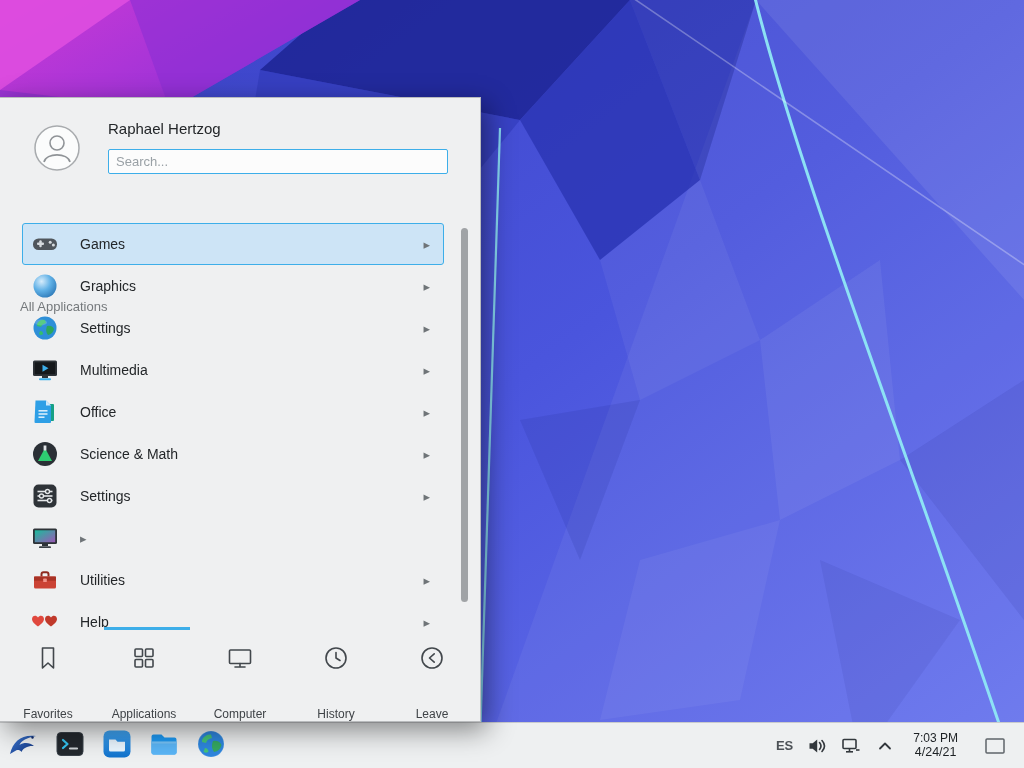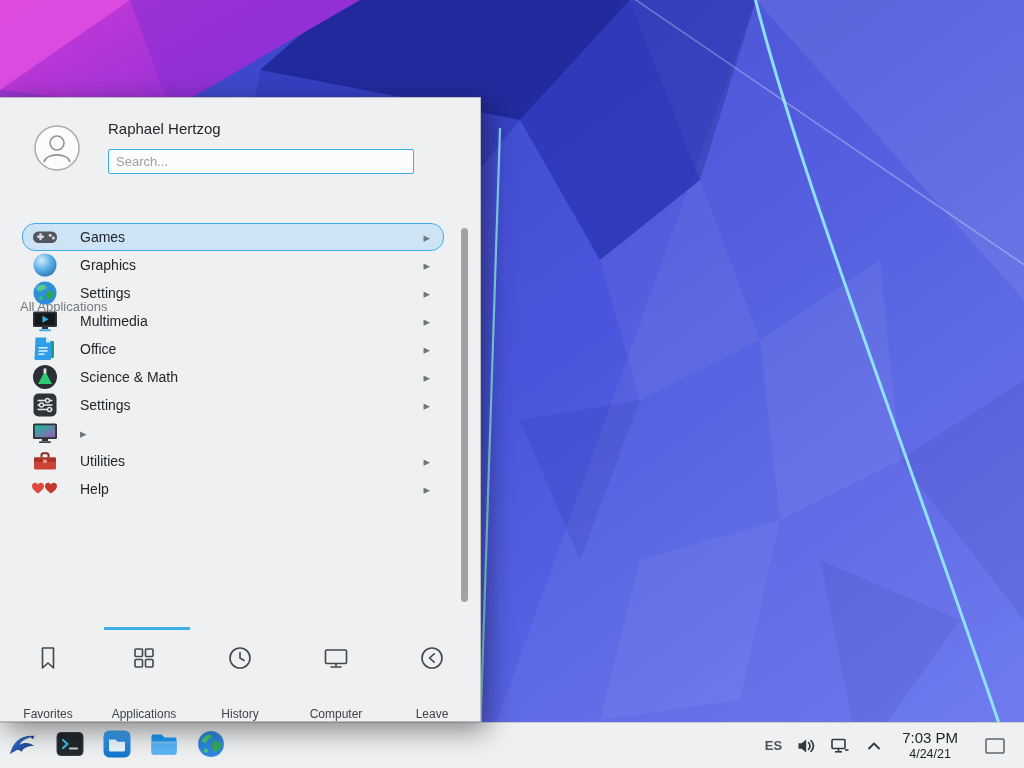--- a/index.html
+++ b/index.html
@@ -6,30 +6,30 @@
     font-family:"Liberation Sans", sans-serif;background:#3a41c4;}
   .desktop{position:absolute;inset:0;width:1024px;height:768px;}
   .wallpaper{position:absolute;left:0;top:0;width:1024px;height:768px;}
 
   
   .launcher{position:absolute;left:0;top:97px;width:481px;height:625px;
     background:#eff0f1;border:1px solid #b9bbbd;border-left:none;box-sizing:border-box;
     box-shadow:6px 8px 26px rgba(0,0,0,0.45);z-index:5;}
   .avatar{position:absolute;left:34px;top:27px;width:46px;height:46px;cursor:pointer;}
   .user-name{position:absolute;left:108px;top:22px;font-size:15px;color:#232629;}
-  .search{position:absolute;left:108px;top:51px;width:306px;height:25px;box-sizing:border-box;
+  .search{position:absolute;left:108px;top:51px;width:340px;height:25px;box-sizing:border-box;
     border:1px solid #3daee9;border-radius:2px;background:#fcfcfc;padding:4px 7px;
     font-size:13px;color:#4c1d95;outline:none;font-family:"Liberation Sans",sans-serif;}
   .search::placeholder{color:#9aa1a6;}
   .section-label{position:absolute;left:20px;top:201px;font-size:13px;color:#75797c;}
 
   .cat-list{position:absolute;left:0;top:125px;width:458px;height:404px;overflow:hidden;
     padding-left:22px;box-sizing:border-box;}
-  .cat-row{height:28px;display:flex;align-items:center;width:422px;box-sizing:border-box;
-    border:1px solid transparent;border-radius:13px;padding:0 10px 0 8px;cursor:pointer;}
+  .cat-row{height:42px;display:flex;align-items:center;width:422px;box-sizing:border-box;
+    border:1px solid transparent;border-radius:3px;padding:0 10px 0 8px;cursor:pointer;}
   .cat-row.selected{background:#cde4f6;border-color:#3daee9;}
   .cat-icon{width:28px;height:28px;margin-right:21px;flex:0 0 auto;display:flex;}
   .cat-icon svg{width:28px;height:28px;}
   .cat-label{flex:1;font-size:14px;color:#232629;}
   .cat-arrow{color:#6f7478;font-size:13px;margin-right:3px;}
 
   .scrollbar{position:absolute;right:12px;top:130px;width:7px;height:374px;cursor:pointer;}
   .scroll-thumb{width:7px;height:100%;background:#a0a3a6;border-radius:3.5px;}
 
   .tab-indicator{position:absolute;left:104px;top:529px;width:86px;height:3px;background:#3daee9;}
@@ -45,21 +45,21 @@
     border-top:1px solid #c9cbcd;box-sizing:border-box;display:flex;align-items:center;z-index:4;}
   .panel-left{display:flex;align-items:center;gap:13px;padding-left:6px;}
   .panel-btn{width:34px;height:34px;display:flex;align-items:center;justify-content:center;cursor:pointer;}
   .panel-btn svg{width:32px;height:32px;}
   .panel-spacer{flex:1;}
   .tray{display:flex;align-items:center;gap:14px;padding-right:16px;}
   .kbd-layout{font-size:13px;font-weight:bold;color:#4c5156;cursor:pointer;}
   .tray-icon{width:20px;height:20px;display:flex;cursor:pointer;}
   .tray-icon svg{width:20px;height:20px;}
   .clock{text-align:center;line-height:1.18;color:#1d2124;cursor:pointer;padding:0 4px;}
-  .clock .time{font-size:15px;}
+  .clock .time{font-size:12px;}
   .clock .date{font-size:12.5px;}
   .show-desktop{width:26px;height:34px;display:flex;align-items:center;justify-content:center;
     margin-left:6px;cursor:pointer;}
 </style>
 </head>
 <body>
 
 <div class="desktop">
 
   <svg class="wallpaper" viewBox="0 0 1024 768" preserveAspectRatio="none">
@@ -278,33 +278,33 @@
             <rect x="5" y="5" width="7.5" height="7.5" rx="1"></rect>
             <rect x="15.5" y="5" width="7.5" height="7.5" rx="1"></rect>
             <rect x="5" y="15.5" width="7.5" height="7.5" rx="1"></rect>
             <rect x="15.5" y="15.5" width="7.5" height="7.5" rx="1"></rect>
           </svg></span>
         <span class="tab-label">Applications</span>
       </div>
       <div class="tab">
         <span>
           <svg viewBox="0 0 28 28">
-            <circle cx="14" cy="14" r="10"></circle>
-            <path d="M14,8.5 V14 L18,16.5"></path>
-          </svg></span>
-        <span class="tab-label">History</span>
-      </div>
-      <div class="tab">
-        <span>
-          <svg viewBox="0 0 28 28">
             <rect x="3.5" y="6" width="21" height="13.5" rx="1"></rect>
             <line x1="14" y1="19.5" x2="14" y2="22.5"></line>
             <line x1="9" y1="23" x2="19" y2="23"></line>
           </svg></span>
         <span class="tab-label">Computer</span>
+      </div>
+      <div class="tab">
+        <span>
+          <svg viewBox="0 0 28 28">
+            <circle cx="14" cy="14" r="10"></circle>
+            <path d="M14,8.5 V14 L18,16.5"></path>
+          </svg></span>
+        <span class="tab-label">History</span>
       </div>
       <div class="tab">
         <span>
           <svg viewBox="0 0 28 28">
             <circle cx="14" cy="14" r="10"></circle>
             <path d="M16.2,9.8 L11.5,14 L16.2,18.2"></path>
           </svg></span>
         <span class="tab-label">Leave</span>
       </div>
     </div>

